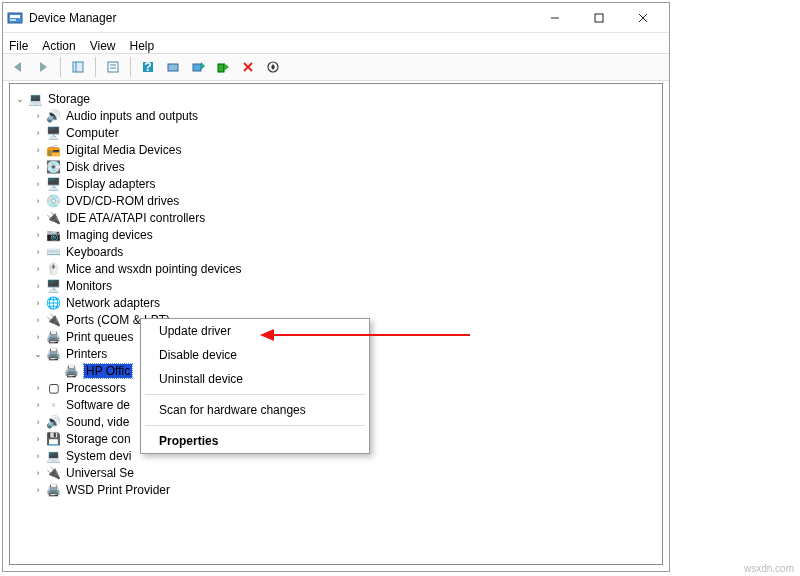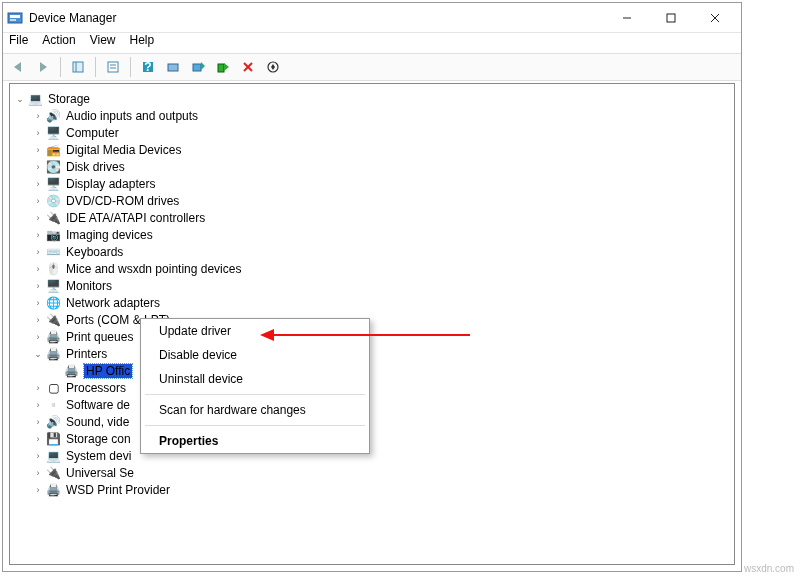--- a/index.html
+++ b/index.html
@@ -1,22 +1,22 @@
 <!DOCTYPE html>
 <html><head>
 <meta charset="utf-8">
 <style>
   * { box-sizing: border-box; margin: 0; padding: 0; font-family: "Segoe UI", Tahoma, sans-serif; font-size: 12px; }
   body { background: #fff; width: 800px; height: 576px; overflow: hidden; position: relative; }
-  .window { border: 1px solid #999; width: 740px; height: 570px; margin: 2px; background: #fff; display: flex; flex-direction: column; }
+  .window { border: 1px solid #999; width: 668px; height: 570px; margin: 2px; background: #fff; display: flex; flex-direction: column; }
   .titlebar { height: 30px; display: flex; align-items: center; padding: 0 4px; border-bottom: 1px solid #e5e5e5; }
   .titlebar .icon { width: 16px; height: 16px; margin-right: 6px; display: flex; align-items: center; justify-content: center; }
   .titlebar .title { flex: 1; font-size: 12px; }
   .winbtn { width: 44px; height: 28px; display: flex; align-items: center; justify-content: center; background: transparent; border: none; }
-  .menubar { height: 20px; display: flex; align-items: flex-start; padding: 0 6px; gap: 14px; }
+  .menubar { height: 20px; display: flex; align-items: flex-end; padding: 0 6px; gap: 14px; }
   .menubar span { font-size: 12px; cursor: default; }
   .toolbar { height: 28px; display: flex; align-items: center; padding: 0 4px; gap: 3px; border-top: 1px solid #e0e0e0; border-bottom: 1px solid #e0e0e0; background: #fafafa; }
   .tbtn { width: 22px; height: 22px; display: flex; align-items: center; justify-content: center; border: 1px solid transparent; }
   .divider { width: 1px; height: 20px; background: #ccc; margin: 0 3px; }
   .content { flex: 1; border: 1px solid #888; margin: 2px 6px 6px 6px; padding: 6px 2px; overflow: auto; background: #fff; position: relative; }
   .tree { list-style: none; user-select: none; }
   .tree ul { list-style: none; padding-left: 18px; }
   .row { display: flex; align-items: center; height: 17px; padding-left: 2px; white-space: nowrap; }
   .exp { width: 12px; height: 12px; display: inline-flex; align-items: center; justify-content: center; margin-right: 2px; font-size: 9px; color: #666; }
   .node-icon { width: 16px; height: 16px; display: inline-flex; align-items: center; justify-content: center; margin-right: 4px; font-size: 12px; }

